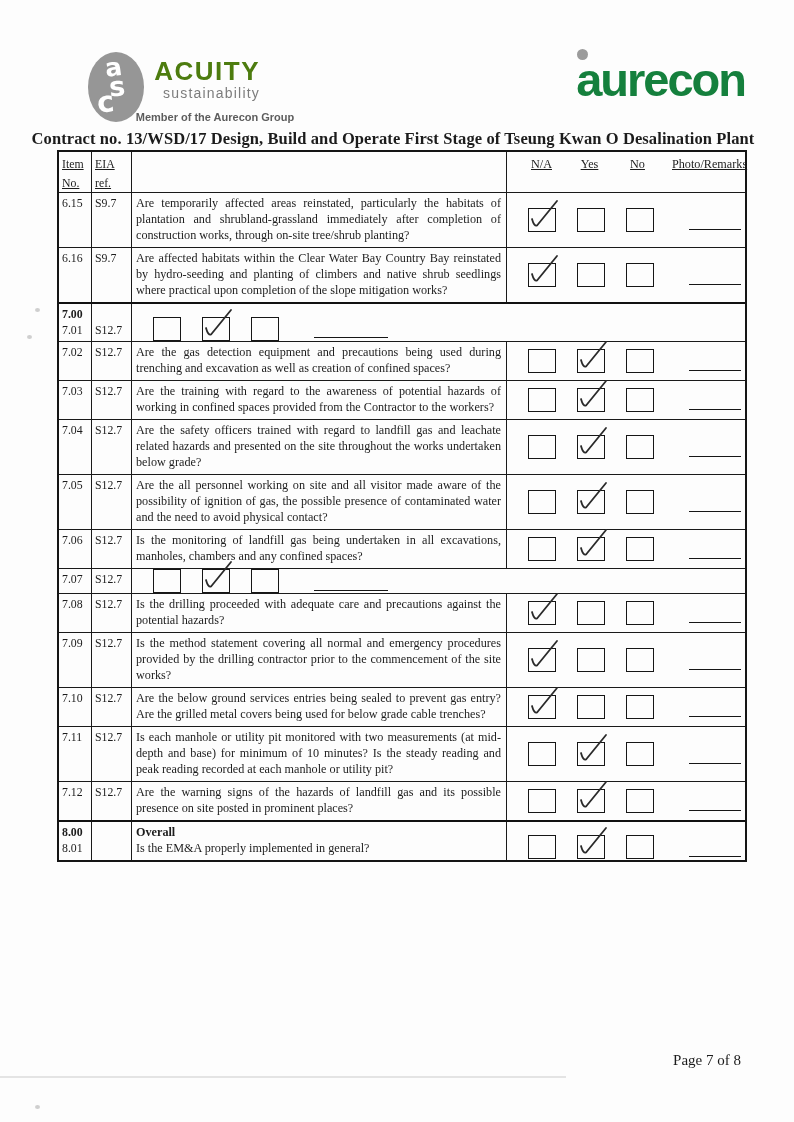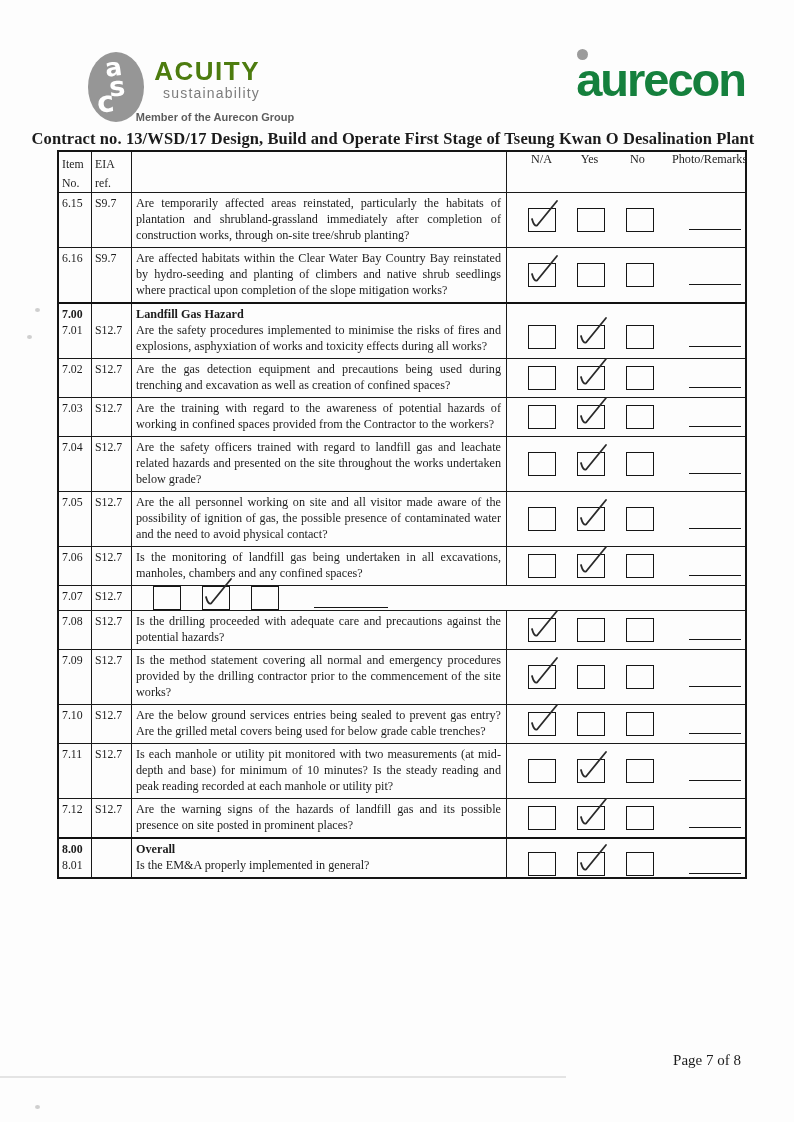--- a/index.html
+++ b/index.html
@@ -42,23 +42,23 @@
   .section{font-weight:bold;}
   .question{text-align:justify;}
   .has-section [data-field="item"]{font-weight:bold;}
   .c-checks{display:flex;align-items:center;padding-left:21px;padding-right:4px;}
   .has-section .c-checks{padding-top:12px;}
   .box{position:relative;width:26px;height:22px;border:1.8px solid #161616;margin-right:21px;flex:none;}
   .tick{position:absolute;left:-3px;top:-11px;width:36px;height:36px;overflow:visible;}
   .uline{flex:1;max-width:74px;height:0;border-bottom:1.9px solid #161616;
          margin-left:14px;position:relative;top:9px;}
   
-  .thead{height:40px;}
+  .thead{height:40px;text-decoration:underline;}
   .thead .c-item,.thead .c-eia{padding-top:3px;line-height:19px;}
-  .thead .c-checks{align-items:flex-start;}
+  .thead .c-checks{align-items:flex-start;padding-top:5px;}
   .hl{width:27px;margin-right:21px;text-align:center;font-size:12.2px;flex:none;}
   .hl-photo{flex:1;width:auto;margin-right:0;text-align:center;}
 
   
   .footer{position:absolute;top:1052px;left:0;width:741px;text-align:right;font-size:15px;}
   .scanline{position:absolute;top:1076px;left:0;width:566px;height:2px;background:#e4e4e4;}
   .speck{position:absolute;width:5px;height:4px;border-radius:50%;background:#cfcfcf;}
   .s1{left:35px;top:308px;} .s2{left:27px;top:335px;} .s3{left:35px;top:1105px;}
 </style>
 </head>
@@ -156,24 +156,20 @@
 
   <div class="trow has-section">
     <div class="c-item">
       <span data-field="item">7.00</span>
       <span data-field="item2">7.01</span>
     </div>
     <div class="c-eia">
       <span data-field="eia">&nbsp;</span>
       <span data-field="eia2">S12.7</span>
     </div>
-    <div class="c-q">
-      <div class="section" data-field="section">Landfill Gas Hazard</div>
-      <div class="question" data-field="question">Are the safety procedures implemented to minimise the risks of fires and explosions, asphyxiation of works and toxicity effects during all works?</div>
-    </div>
     <div class="c-checks">
       <span class="box" data-field="box"></span>
       <span class="box" data-field="box">
               <svg class="tick" viewBox="0 0 36 36">
                 <path d="M6 21 Q8 28.5 11 27.5 L31 3" fill="none" stroke="#2a2a2a" stroke-width="1.8" stroke-linecap="round"></path>
               </svg>
             </span>
       <span class="box" data-field="box"></span>
       <span class="uline"></span>
     </div>

